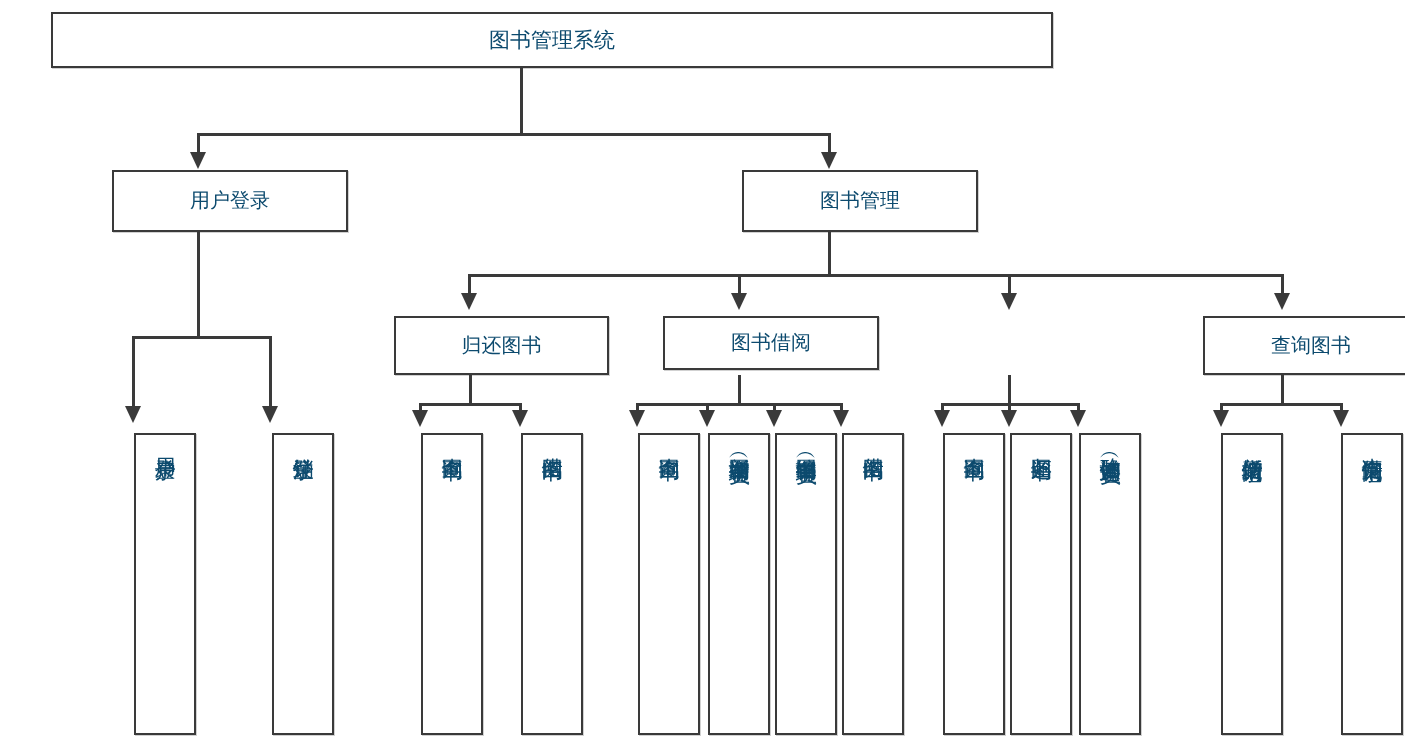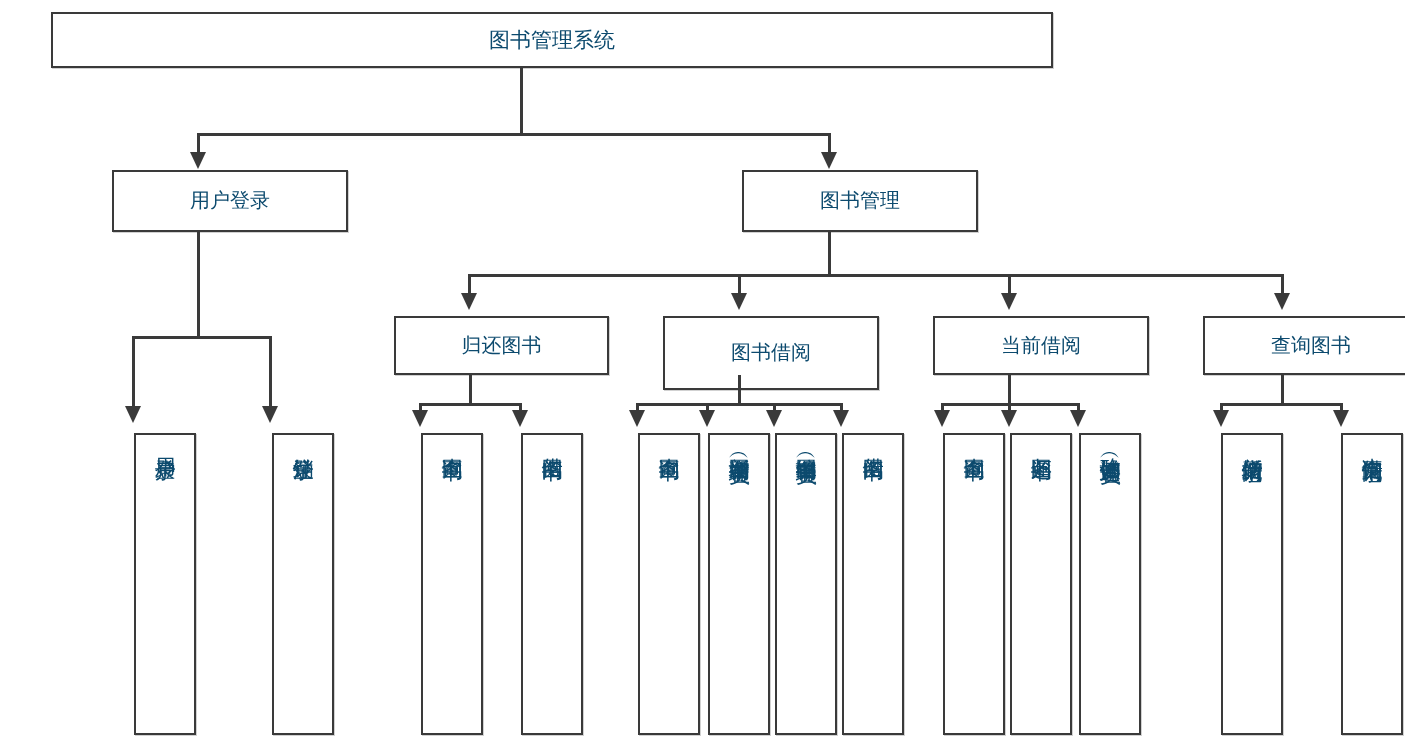--- a/index.html
+++ b/index.html
@@ -135,25 +135,22 @@
 
   <div class="vline" style="left:1008px; top:274px; width:3px; height:22px;"></div>
   <div class="arrow" style="left:1001px; top:293px;"></div>
 
   <div class="vline" style="left:1281px; top:274px; width:3px; height:22px;"></div>
   <div class="arrow" style="left:1274px; top:293px;"></div>
 
   <div class="node h3" style="left:363px; top:316px; width:215px; height:59px;">
     <span class="label">归还图书</span>
   </div>
-  <div class="node h3" style="left:632px; top:316px; width:216px; height:74px;">
+  <div class="node h3" style="left:632px; top:316px; width:216px; height:54px;">
     <span class="label">图书借阅</span>
-  </div>
-  <div class="node h3" style="left:902px; top:316px; width:216px; height:59px;">
-    <span class="label">当前借阅</span>
   </div>
   <div class="node h3" style="left:1172px; top:316px; width:216px; height:59px;">
     <span class="label">查询图书</span>
   </div>
 
   <div class="vline" style="left:469px; top:375px; width:3px; height:30px;"></div>
   <div class="hline" style="left:419px; top:403px; width:103px; height:3px;"></div>
   <div class="vline" style="left:419px; top:403px; width:3px; height:10px;"></div>
   <div class="arrow" style="left:412px; top:410px;"></div>
   <div class="vline" style="left:519px; top:403px; width:3px; height:10px;"></div>

